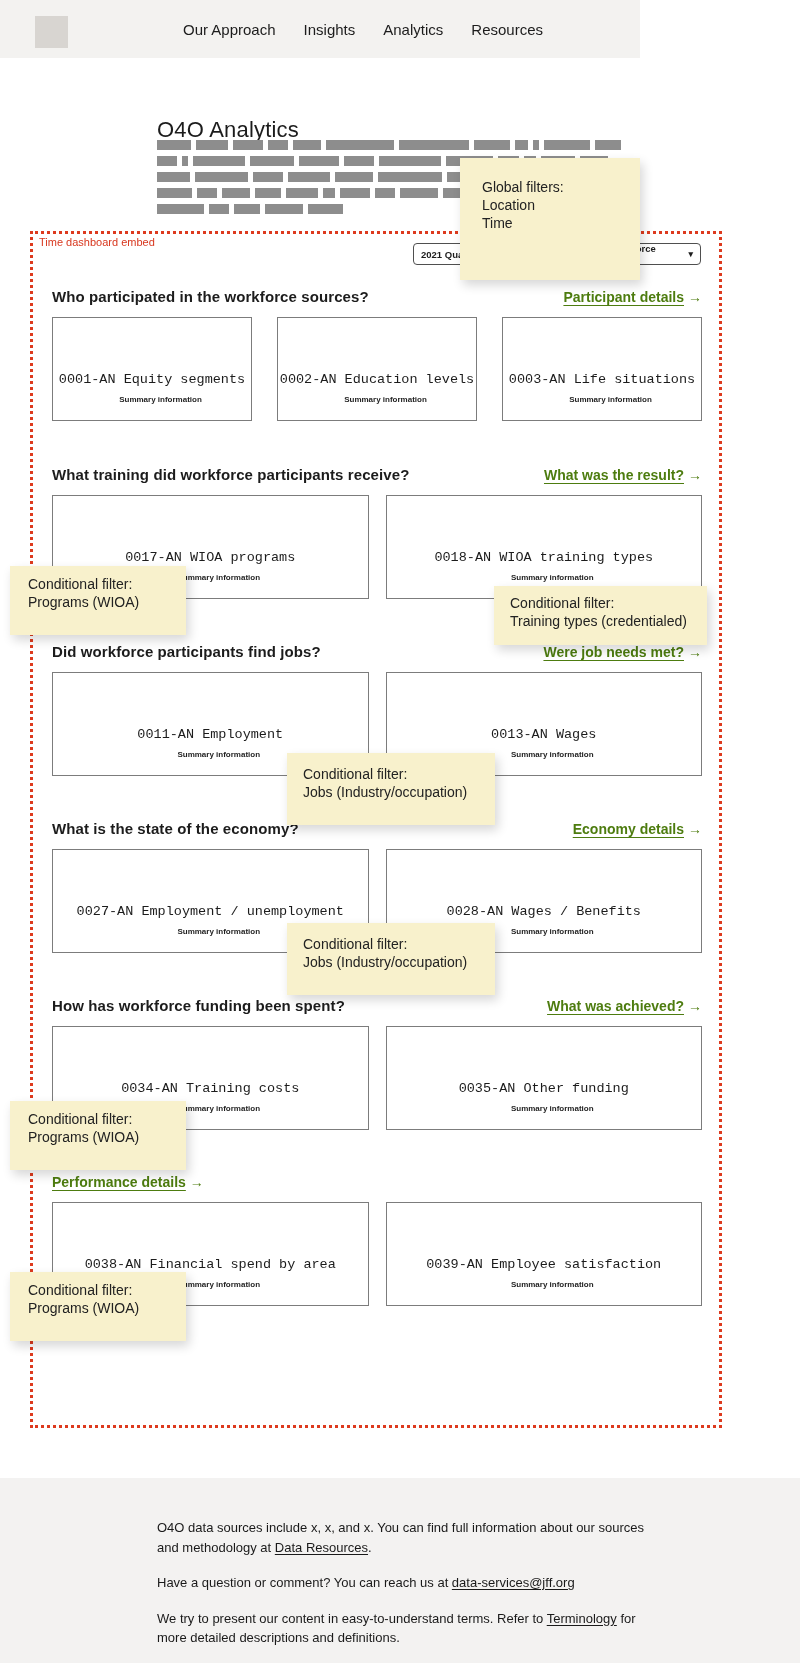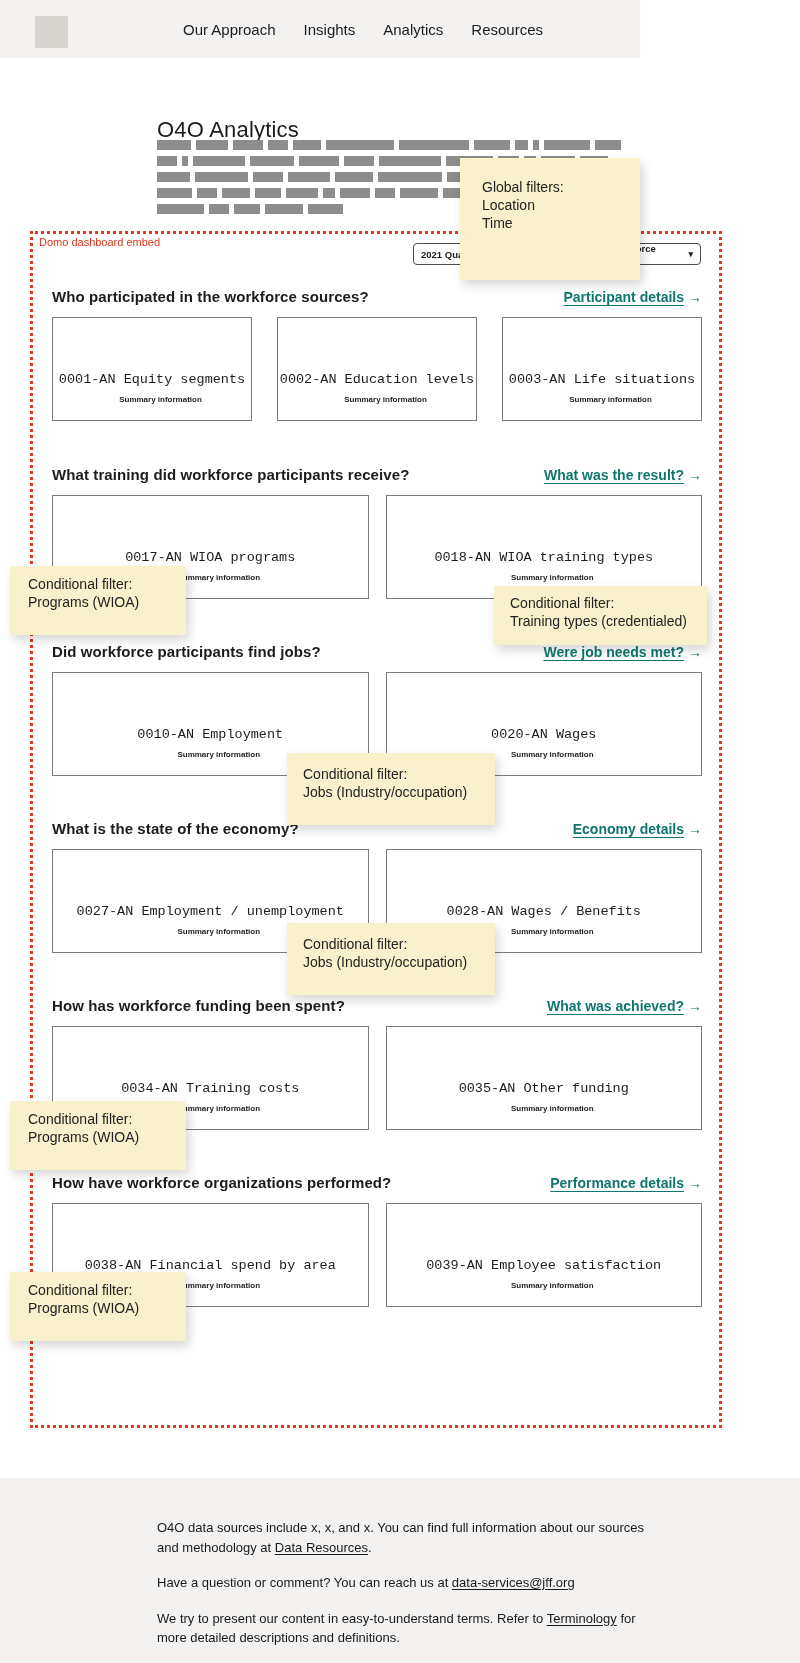--- a/index.html
+++ b/index.html
@@ -40,21 +40,21 @@
           display:flex;align-items:center;justify-content:space-between;padding:0 7px;
           font-size:9.5px;font-weight:700;z-index:3;cursor:pointer;box-sizing:border-box;}
   .filter-time{left:413px;top:243px;width:100px;}
   .filter-loc{left:530px;top:243px;width:171px;}
   .caret{font-size:9px;line-height:1;margin-left:6px;}
 
   
   .qsection{position:absolute;left:52px;width:650px;z-index:2;}
   .qrow{display:flex;justify-content:space-between;align-items:baseline;}
   .qrow h2{font-size:15px;font-weight:600;margin:0;letter-spacing:.1px;}
-  .qlink{font-size:14px;font-weight:700;color:#0f766e;text-decoration:none;cursor:pointer;}
+  .qlink{font-size:14px;font-weight:700;color:#4d7c0f;text-decoration:none;cursor:pointer;}
   .qlink .qlink-text{text-decoration:underline;text-underline-offset:3px;}
   .qlink .arrow{margin-left:4px;text-decoration:none;}
   .cards{display:grid;margin-top:12px;}
   .cards3{grid-template-columns:repeat(3,1fr);gap:25px;}
   .cards2{grid-template-columns:repeat(2,1fr);gap:17px;}
   .card{border:1px solid #7c7c7c;height:104px;background:#fff;box-sizing:border-box;
         display:flex;flex-direction:column;justify-content:flex-end;align-items:center;
         padding-bottom:16px;gap:8px;cursor:pointer;}
   .card-title{font-size:13.5px;font-weight:500;text-align:center;font-family:Liberation Mono, monospace;}
   .card-sub{font-size:8px;font-weight:600;color:#1f1f1f;margin-left:17px;}
@@ -147,21 +147,21 @@
       </div>
     </div>
 
   <div class="note note-global">
     <div>Global filters:</div>
     <div>Location</div>
     <div>Time</div>
   </div>
 
   <div class="embed-frame"></div>
-  <div class="embed-label">Domo dashboard embed</div>
+  <div class="embed-label">Time dashboard embed</div>
 
   <div class="filter filter-time">
     <span>2021 Quarter 1</span>
     <span>
       <svg width="11" height="11" viewBox="0 0 24 24" fill="none" stroke="#2a2a2a" stroke-width="2.4">
         <rect x="3" y="5" width="18" height="16" rx="2"></rect>
         <line x1="7" y1="2.5" x2="7" y2="7"></line>
         <line x1="17" y1="2.5" x2="17" y2="7"></line>
         <rect x="13" y="12" width="4.5" height="4.5" fill="#2a2a2a" stroke="none"></rect>
       </svg>
@@ -224,25 +224,25 @@
 
   <section class="qsection s3">
     <div class="qrow">
       <h2>Did workforce participants find jobs?</h2>
       <a class="qlink">
         <span class="qlink-text">Were job needs met?</span><span class="arrow">→</span>
       </a>
     </div>
     <div class="cards cards2">
       <div class="card">
-        <div class="card-title">0010-AN Employment</div>
-        <div class="card-sub">Summary information</div>
-      </div>
-      <div class="card">
-        <div class="card-title">0020-AN Wages</div>
+        <div class="card-title">0011-AN Employment</div>
+        <div class="card-sub">Summary information</div>
+      </div>
+      <div class="card">
+        <div class="card-title">0013-AN Wages</div>
         <div class="card-sub">Summary information</div>
       </div>
     </div>
   </section>
   <div class="note note-c">
     <div>Conditional filter:</div>
     <div>Jobs (Industry/occupation)</div>
   </div>
 
   <section class="qsection s4">
@@ -286,21 +286,20 @@
       </div>
     </div>
   </section>
   <div class="note note-e">
     <div>Conditional filter:</div>
     <div>Programs (WIOA)</div>
   </div>
 
   <section class="qsection s6">
     <div class="qrow">
-      <h2>How have workforce organizations performed?</h2>
       <a class="qlink">
         <span class="qlink-text">Performance details</span><span class="arrow">→</span>
       </a>
     </div>
     <div class="cards cards2">
       <div class="card">
         <div class="card-title">0038-AN Financial spend by area</div>
         <div class="card-sub">Summary information</div>
       </div>
       <div class="card">

